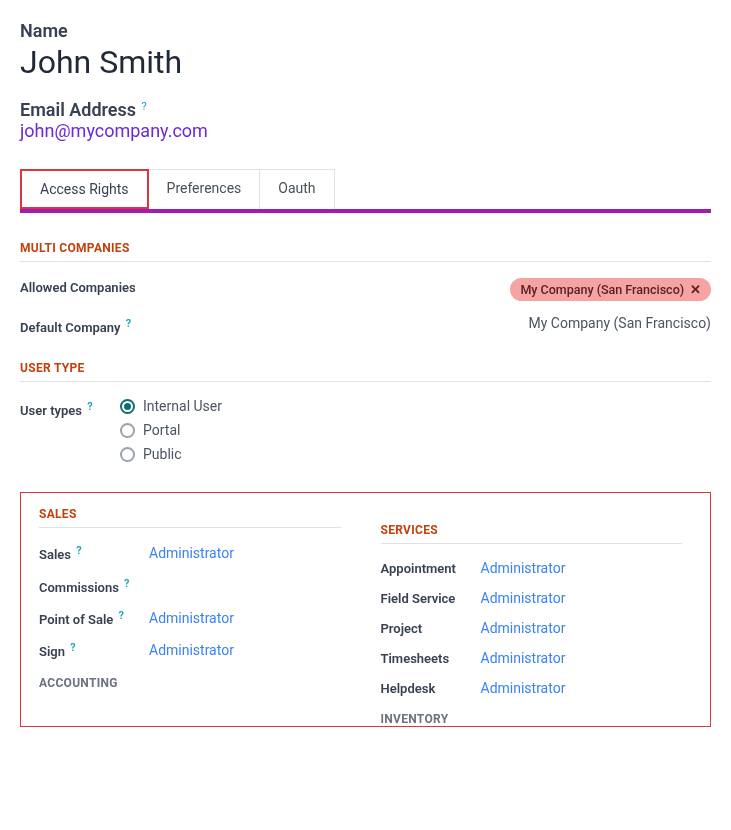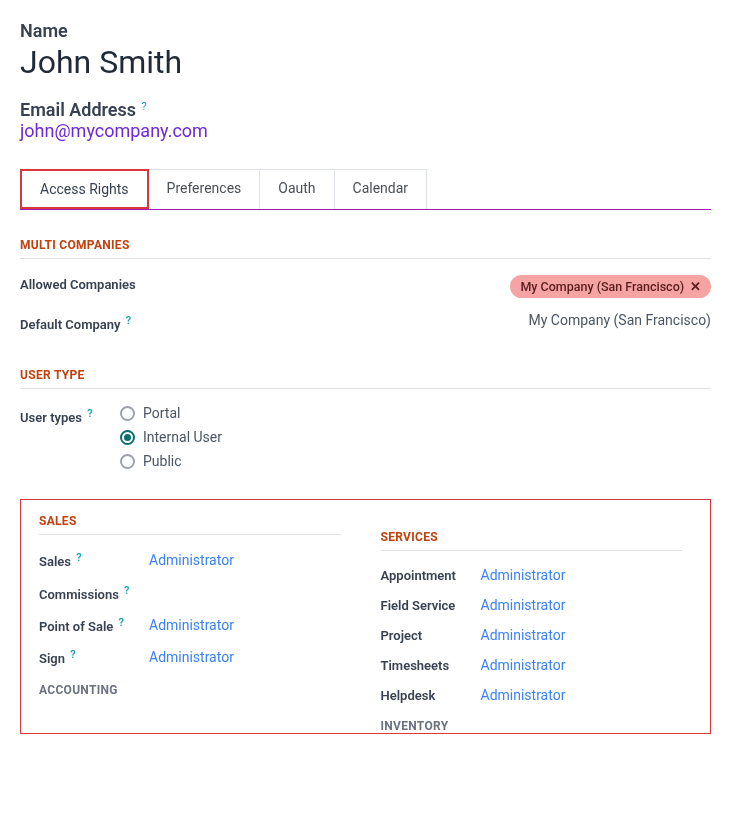--- a/index.html
+++ b/index.html
@@ -30,21 +30,21 @@
     }
     .help-icon {
       color: #17a2b8;
       font-size: 11px;
       vertical-align: super;
       margin-left: 2px;
       cursor: pointer;
     }
     .tabs {
       display: flex;
-      border-bottom: 1px solid #a21caf;
+      border-bottom: 4px solid #a21caf;
       margin-bottom: 28px;
     }
     .tab {
       padding: 10px 18px;
       border: 1px solid #dee2e6;
       border-bottom: none;
       background: #fff;
       color: #495057;
       cursor: pointer;
       font-size: 14px;
@@ -182,21 +182,20 @@
 <div>
   <span class="field-label">Email Address</span>
   <span class="help-icon">?</span>
 </div>
 <div class="email-value">john@mycompany.com</div>
 
 <div class="tabs">
   <div class="tab active">Access Rights</div>
   <div class="tab">Preferences</div>
   <div class="tab">Oauth</div>
-  <div class="tab">Calendar</div>
 </div>
 
 <div class="section-header">MULTI COMPANIES</div>
 
 <div class="form-row">
   <div class="label-col">Allowed Companies</div>
   <div class="value-col">
     <span class="tag">
       <span>My Company (San Francisco)</span>
       <span class="close-x">✕</span>
@@ -205,36 +204,36 @@
 </div>
 
 <div class="form-row">
   <div class="label-col">
     <span>Default Company</span>
     <span class="help-icon">?</span>
   </div>
   <div class="value-col">My Company (San Francisco)</div>
 </div>
 
-<div class="section-header" style="margin-top:36px">USER TYPE</div>
+<div class="section-header" style="margin-top:26px">USER TYPE</div>
 
 <div class="form-row">
   <div class="label-col" style="width:100px">
     <span>User types</span>
     <span class="help-icon">?</span>
   </div>
   <div class="value-col">
     <div class="radio-group">
       <div class="radio-option">
+        <span class="radio checked"></span>
+        <span>Internal User</span>
+      </div>
+      <div class="radio-option">
         <span class="radio"></span>
         <span>Portal</span>
-      </div>
-      <div class="radio-option">
-        <span class="radio checked"></span>
-        <span>Internal User</span>
       </div>
       <div class="radio-option">
         <span class="radio"></span>
         <span>Public</span>
       </div>
     </div>
   </div>
 </div>
 
 <div class="red-box">

